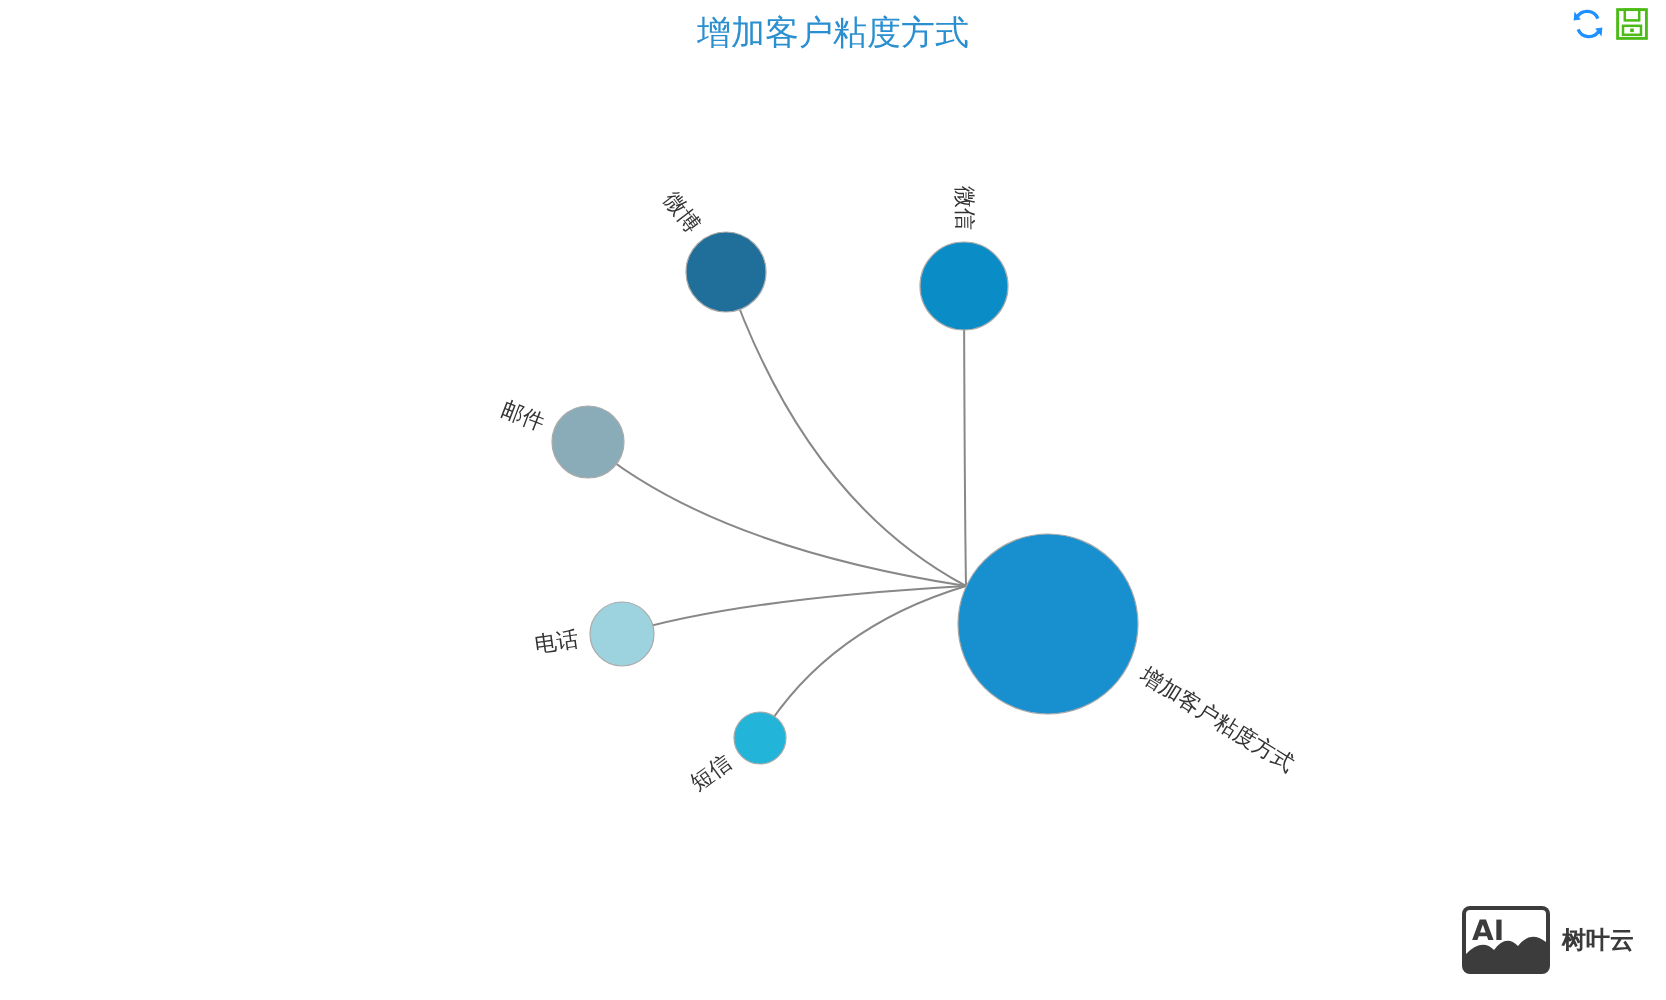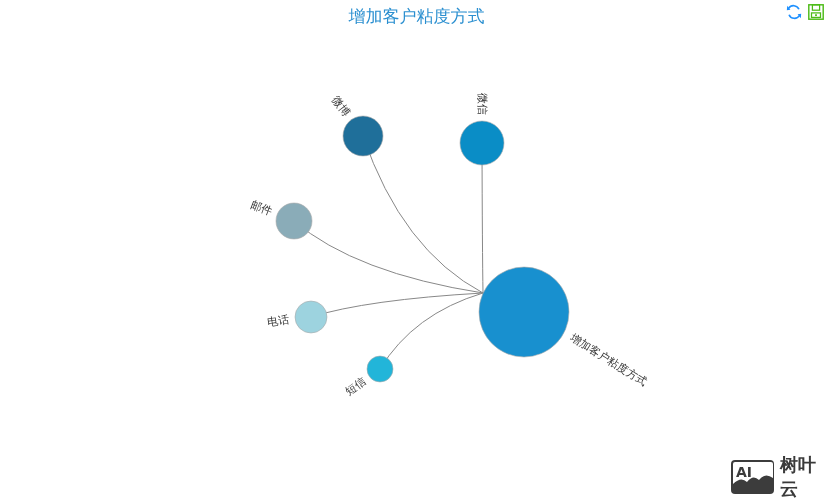--- a/index.html
+++ b/index.html
@@ -6,21 +6,21 @@
   body { width: 833px; height: 500px; position: relative; overflow: hidden;
          font-family: "DejaVu Sans", "Liberation Sans", sans-serif; }
   .title { position: absolute; left: 0; width: 833px; top: 5px; text-align: center;
            font-size: 17px; color: #2a8fd0; }
   .toolbox { position: absolute; right: 8px; top: 3px; display: flex; gap: 4px; }
   .tool { width: 18px; height: 18px; cursor: pointer; }
   svg.graph { position: absolute; left: 0; top: 0; }
   .lbl { font-size: 11px; fill: #333333; }
   .logo { position: absolute; left: 731px; top: 453px; display: flex; align-items: center; gap: 6px; justify-content: center; }
   .logo-box { width: 44px; height: 34px; border-radius: 4px; background: #3c3c3c; position: relative; overflow: hidden; }
-  .logo-text { font-size: 18px; font-weight: bold; color: #3a3a3a; }
+  .logo-text { font-size: 12px; font-weight: bold; color: #3a3a3a; }
 </style>
 </head>
 <body>
 
 <div class="title">增加客户粘度方式</div>
 
 <div class="toolbox">
   <svg class="tool" viewBox="0 0 20 20">
     <path d="M15.5 7 A6.5 6.5 0 0 0 4 6" fill="none" stroke="#1e90ff" stroke-width="1.8"></path>
     <polygon points="2.5,3 6,7.5 2,8" fill="#1e90ff"></polygon>

